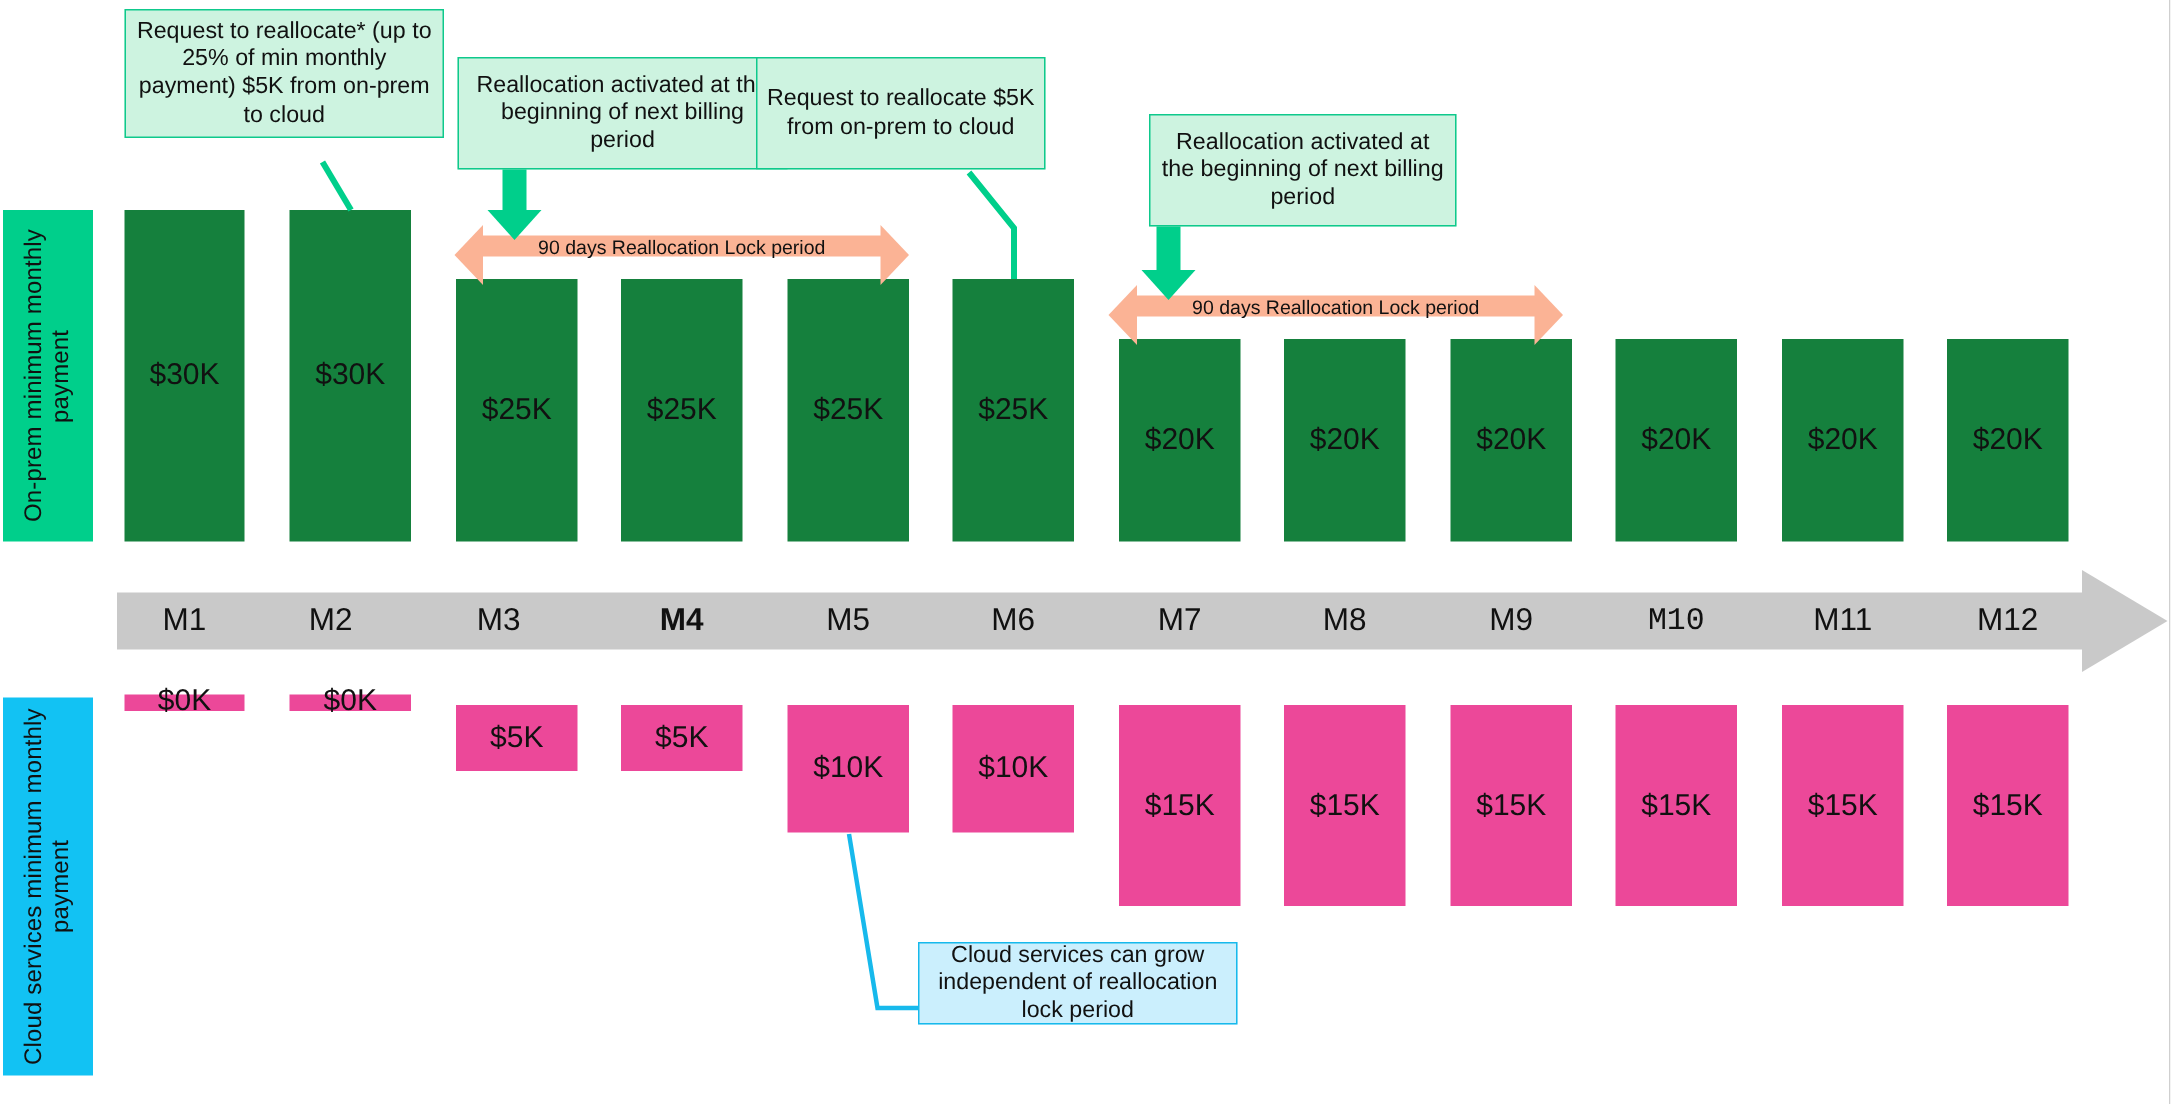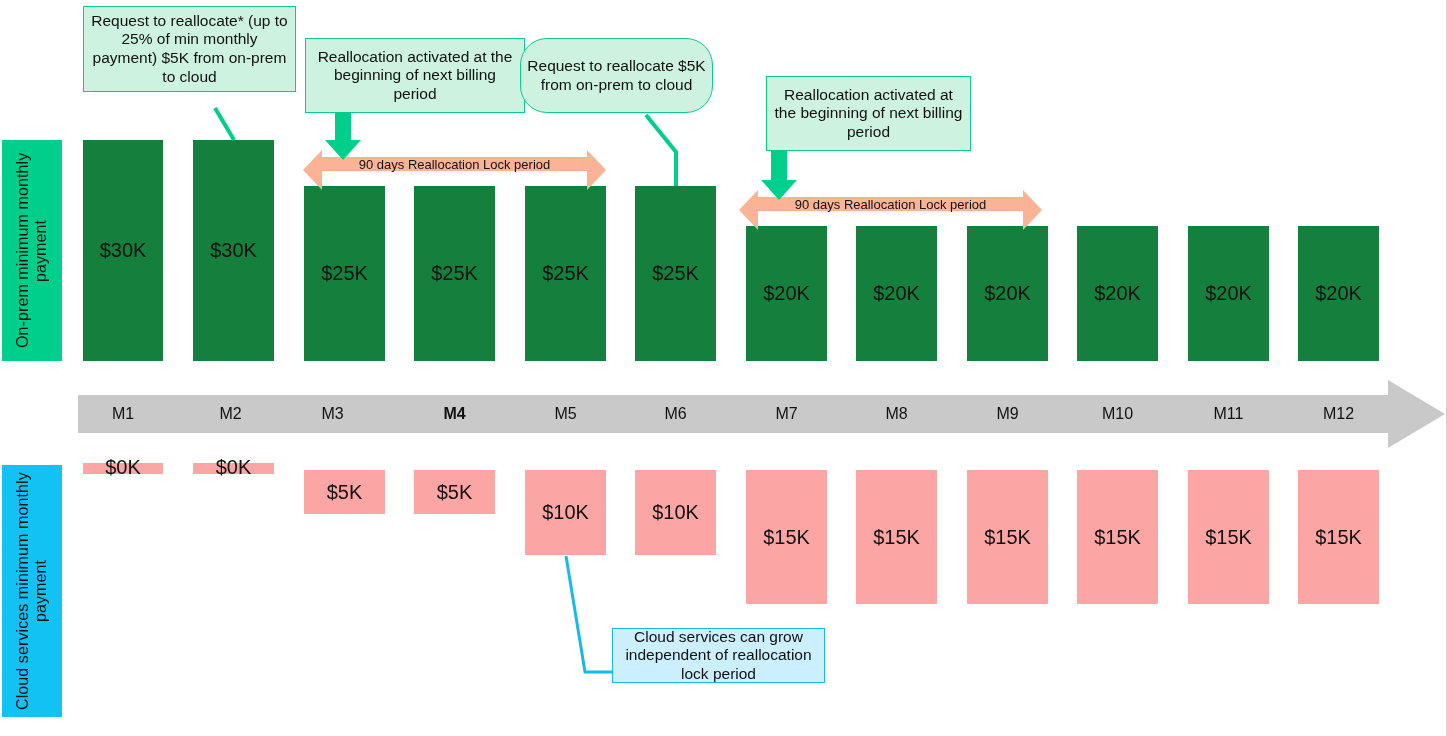--- a/index.html
+++ b/index.html
@@ -28,40 +28,40 @@
 
   
   .bar{
     position:absolute;
     display:flex;align-items:center;justify-content:center;
     font-size:20px;color:#111;
     white-space:nowrap;
     box-sizing:border-box;
   }
   .bar.green{background:#15803d;}
-  .bar.blue{background:#fca5a5;}
+  .bar.blue{background:#ec4899;}
   .bar.thin{font-size:20px;overflow:visible;}
   .bar.thin span{position:relative;top:-1px;}
 
   
   #axis{
     position:absolute;left:78px;top:395px;width:1310px;height:38px;
     background:#c9c9c9;
   }
   #axis-head{
     position:absolute;left:1388px;top:380px;
     width:0;height:0;
     border-top:34px solid transparent;
     border-bottom:34px solid transparent;
     border-left:57px solid #c9c9c9;
   }
   .month{
     position:absolute;top:395px;height:38px;
     display:flex;align-items:center;justify-content:center;
-    font-size:16px;color:#111;
+    font-size:21px;color:#111;
   }
 
   
   .callout{
     position:absolute;
     box-sizing:border-box;
     display:flex;align-items:center;justify-content:center;
     text-align:center;
     font-size:15.5px;line-height:1.2;color:#111;
     padding:3px 6px;
@@ -120,29 +120,29 @@
   <div class="bar green" style="left:856px;top:226px;width:81px;height:135px;">$20K</div>
   <div class="bar green" style="left:967px;top:226px;width:81px;height:135px;">$20K</div>
   <div class="bar green" style="left:1077px;top:226px;width:81px;height:135px;">$20K</div>
   <div class="bar green" style="left:1188px;top:226px;width:81px;height:135px;">$20K</div>
   <div class="bar green" style="left:1298px;top:226px;width:81px;height:135px;">$20K</div>
 
   <div id="axis"></div>
   <div id="axis-head"></div>
 
   <div class="month" style="left:83px;width:80px;">M1</div>
-  <div class="month" style="left:190px;width:81px;">M2</div>
+  <div class="month" style="left:180px;width:81px;">M2</div>
   <div class="month" style="left:292px;width:81px;">M3</div>
   <div class="month" style="left:414px;width:81px;font-weight:bold;">M4</div>
   <div class="month" style="left:525px;width:81px;">M5</div>
   <div class="month" style="left:635px;width:81px;">M6</div>
   <div class="month" style="left:746px;width:81px;">M7</div>
   <div class="month" style="left:856px;width:81px;">M8</div>
   <div class="month" style="left:967px;width:81px;">M9</div>
-  <div class="month" style="left:1077px;width:81px;">M10</div>
+  <div class="month" style="left:1077px;width:81px;font-family:Liberation Mono, monospace;">M10</div>
   <div class="month" style="left:1188px;width:81px;">M11</div>
   <div class="month" style="left:1298px;width:81px;">M12</div>
 
   <div class="bar blue thin" style="left:83px;top:463px;width:80px;height:11px;">
     <span>$0K</span>
   </div>
   <div class="bar blue thin" style="left:193px;top:463px;width:81px;height:11px;">
     <span>$0K</span>
   </div>
   <div class="bar blue" style="left:304px;top:470px;width:81px;height:44px;">$5K</div>
@@ -189,19 +189,19 @@
 
     <polyline points="646,115 676,152 676,186" fill="none" stroke="#00cf8b" stroke-width="4"></polyline>
 
     <polyline points="566,556 585,672 613,672" fill="none" stroke="#17b9ec" stroke-width="3"></polyline>
   </svg>
 
   <div class="callout green" style="left:83px;top:6px;width:213px;height:86px;">Request to reallocate* (up to 25% of min monthly payment) $5K from on-prem to cloud</div>
 
   <div class="callout green" style="left:305px;top:38px;width:220px;height:75px;">Reallocation activated at the beginning of next billing period</div>
 
-  <div class="callout green" style="left:520px;top:38px;width:193px;height:75px;border-radius:27px;">Request to reallocate $5K from on-prem to cloud</div>
+  <div class="callout green" style="left:504px;top:38px;width:193px;height:75px;">Request to reallocate $5K from on-prem to cloud</div>
 
   <div class="callout green" style="left:766px;top:76px;width:205px;height:75px;">Reallocation activated at the beginning of next billing period</div>
 
   <div class="callout blue" style="left:612px;top:628px;width:213px;height:55px;">Cloud services can grow independent of reallocation lock period</div>
 
 </div>
 
 </body></html>

